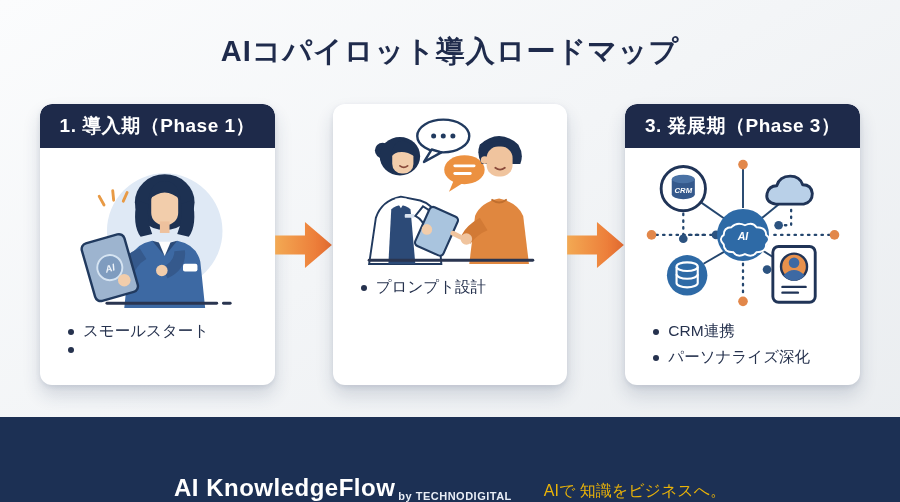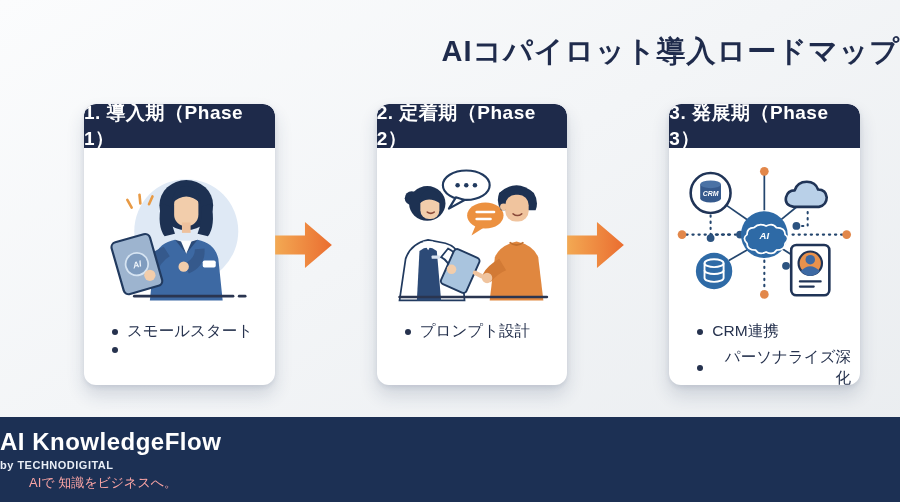--- a/index.html
+++ b/index.html
@@ -4,53 +4,53 @@
 <style>
   * { margin:0; padding:0; box-sizing:border-box; }
   html,body { width:900px; height:502px; }
   body { font-family:"Liberation Sans","DejaVu Sans",sans-serif; overflow:hidden; }
   .page {
     position:relative; width:900px; height:502px;
     background:linear-gradient(150deg,#fbfcfd 0%,#f3f5f7 45%,#e9ecef 100%);
   }
   .title {
     position:absolute; top:32px; left:0; width:100%;
-    text-align:right; font-size:29px; font-weight:bold;
+    text-align:center; font-size:29px; font-weight:bold;
     color:#1f2b4c; letter-spacing:1px;
   }
   .cards-row {
     position:absolute; top:104px; left:40px; width:820px;
     display:flex; align-items:stretch;
   }
   .card {
     width:246px; height:281px; background:#ffffff;
     border-radius:12px;
     box-shadow:0 10px 18px rgba(28,48,84,0.16), 0 2px 5px rgba(28,48,84,0.10);
-    display:flex; flex-direction:column; overflow:hidden;margin-left:44px;
+    display:flex; flex-direction:column; overflow:hidden;
   }
   .card-header {
     height:44px; background:#1e2a4a; color:#ffffff;
     display:flex; align-items:center; justify-content:center;
     font-size:19px; font-weight:bold; letter-spacing:0.5px;
     border-radius:12px 12px 0 0; flex:0 0 auto;
   }
   .card-body { flex:1; display:flex; flex-direction:column; }
   .illus { height:160px; margin-top:4px; display:flex; align-items:center; justify-content:center;font-style:italic; }
   .bullets { list-style:none; padding:4px 9px 16px 28px;text-align:right; }
   .bullets li { display:flex; align-items:center; gap:9px; margin:5px 0; font-size:15.5px; color:#26324e; }
   .dot { width:6px; height:6px; border-radius:50%; background:#26324e; flex:0 0 auto; }
   .arrow-gap { flex:1; display:flex; align-items:center; justify-content:center; }
   .footer {
     position:absolute; left:0; bottom:0; width:100%; height:85px;
     background:#1c3054; color:#ffffff;
-    display:flex; flex-direction:column; align-items:flex-start; justify-content:center; gap:3px;
+    display:flex; flex-direction:row; align-items:flex-end; justify-content:center; gap:3px;
   }
   .footer .brand { font-size:24px; font-weight:bold; letter-spacing:0.5px; }
   .footer .byline { font-size:11px; font-weight:bold; color:#e9eef6; letter-spacing:0.5px; }
-  .footer .tagline { font-size:13px; color:#fca5a5;margin-left:29px; }
+  .footer .tagline { font-size:16px; color:#eab308;margin-left:29px; }
   svg text { font-family:"Liberation Sans","DejaVu Sans",sans-serif; }
 </style>
 </head>
 <body>
 
 <div class="page">
 
   <div class="title">AIコパイロット導入ロードマップ</div>
 
   <div class="cards-row">
@@ -112,21 +112,20 @@
           <linearGradient id="arrowGrad1" x1="0" y1="0" x2="1" y2="0">
             <stop offset="0" stop-color="#f3a953"></stop>
               <stop offset="1" stop-color="#ea6d30"></stop>
           </linearGradient>
         </defs>
         <polygon points="0,16 31,16 31,2 59,26 31,50 31,36 0,36" fill="url(#arrowGrad1)"></polygon>
       </svg>
     </div>
 
     <div class="card">
-      <div class="card-header">2. 定着期（Phase 2）</div>
       <div class="card-body">
         <div class="illus">
           <svg width="212" height="156" viewBox="0 0 220 162">
             <g>
               <ellipse cx="103" cy="27" rx="27" ry="17" fill="#ffffff" stroke="#213a5f" stroke-width="2.5"></ellipse>
               <path d="M91 41 L83 54 L101 44 Z" fill="#ffffff" stroke="#213a5f" stroke-width="2.5" stroke-linejoin="round"></path>
               <circle cx="93" cy="27" r="2.6" fill="#213a5f"></circle>
               <circle cx="103" cy="27" r="2.6" fill="#213a5f"></circle>
               <circle cx="113" cy="27" r="2.6" fill="#213a5f"></circle>
             </g>

